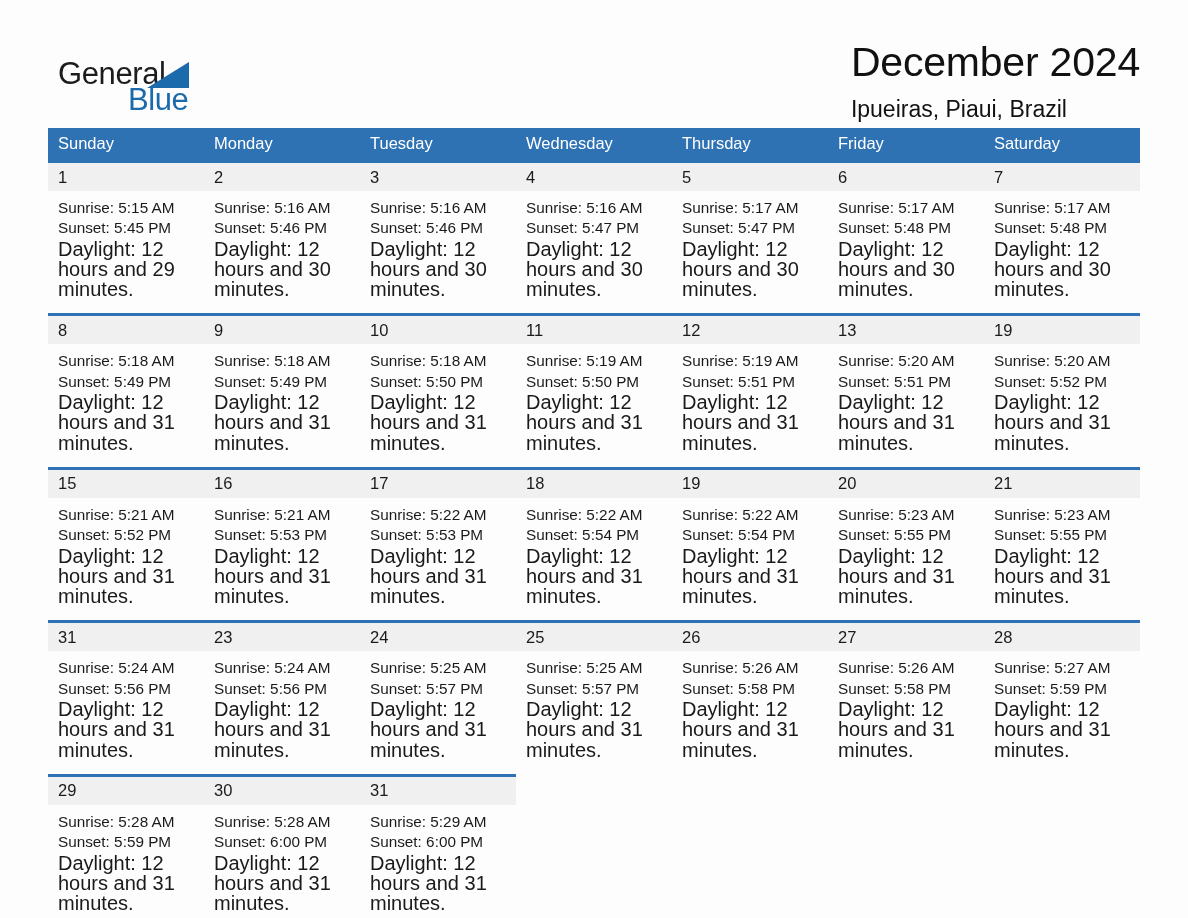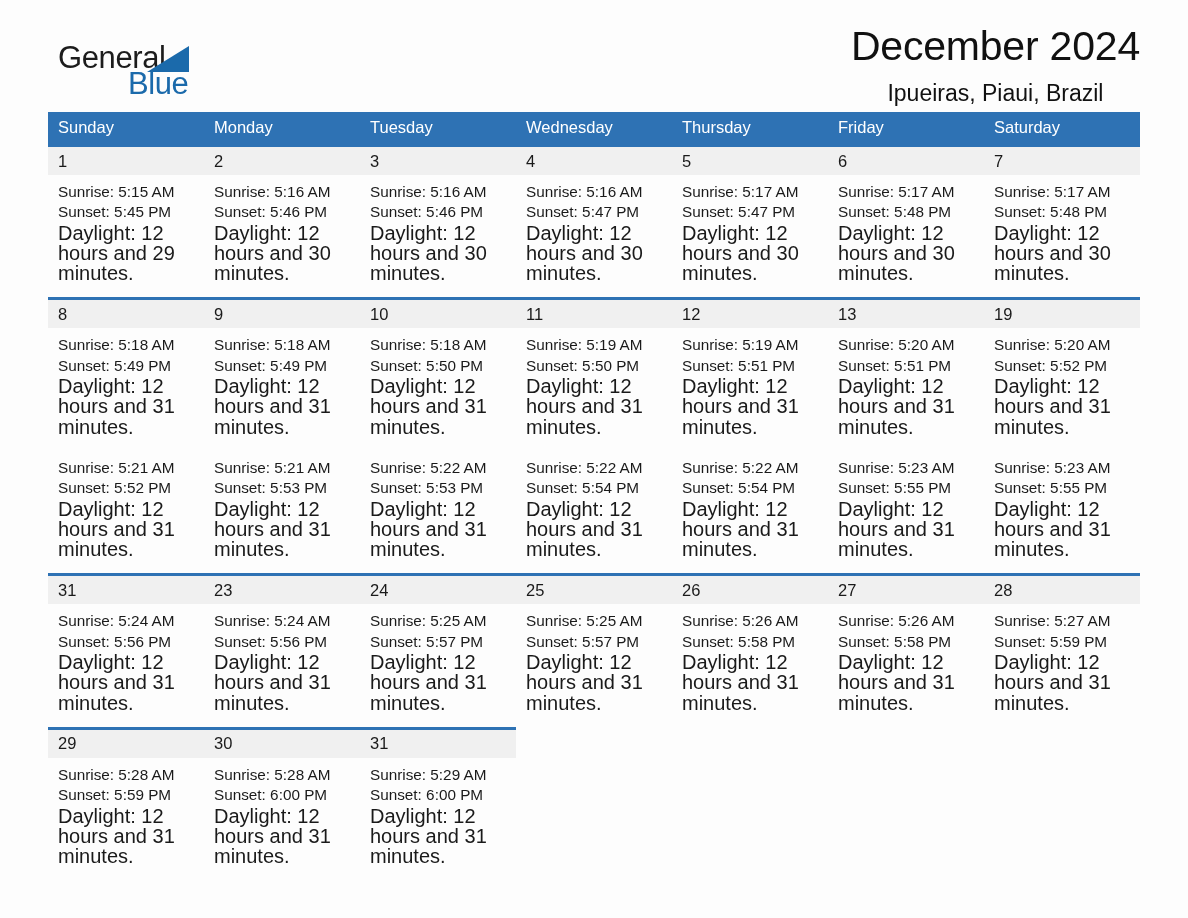--- a/index.html
+++ b/index.html
@@ -12,21 +12,21 @@
     background: #fdfdfd;
     font-family: "Liberation Sans", sans-serif;
     color: #1a1a1a;
     overflow: hidden;
   }
   .page {
     position: relative;
     width: 1188px;
     height: 782px;
     box-sizing: border-box;
-    padding: 0 48px;
+    padding: 16px 48px;
   }
 
   
   .masthead {
     position: relative;
     height: 112px;
     display: flex;
     align-items: flex-start;
     justify-content: space-between;
   }
@@ -60,21 +60,21 @@
     position: absolute;
     left: 80px;
     top: 26px;
     font-size: 31px;
     line-height: 31px;
     letter-spacing: -0.4px;
     color: #1b6aab;
   }
   .title-block {
     margin-top: 22px;
-    text-align: center;
+    text-align: left;
   }
   .cal-title {
     font-size: 41px;
     line-height: 49px;
     font-weight: normal;
     color: #111;
     letter-spacing: -0.2px;
   }
   .cal-subtitle {
     font-size: 23px;
@@ -265,20 +265,29 @@
           <div class="line">Sunset: 5:51 PM</div>
           <div class="daylight-wrap">Daylight: 12 hours and 31 minutes.</div>
         </td>
         <td>
           <div class="line">Sunrise: 5:20 AM</div>
           <div class="line">Sunset: 5:52 PM</div>
           <div class="daylight-wrap">Daylight: 12 hours and 31 minutes.</div>
         </td>
       </tr>
 
+      <tr class="daynum-row">
+        <td>15</td>
+        <td>16</td>
+        <td>17</td>
+        <td>18</td>
+        <td>19</td>
+        <td>20</td>
+        <td>21</td>
+      </tr>
       <tr class="detail-row">
         <td>
           <div class="line">Sunrise: 5:21 AM</div>
           <div class="line">Sunset: 5:52 PM</div>
           <div class="daylight-wrap">Daylight: 12 hours and 31 minutes.</div>
         </td>
         <td>
           <div class="line">Sunrise: 5:21 AM</div>
           <div class="line">Sunset: 5:53 PM</div>
           <div class="daylight-wrap">Daylight: 12 hours and 31 minutes.</div>

